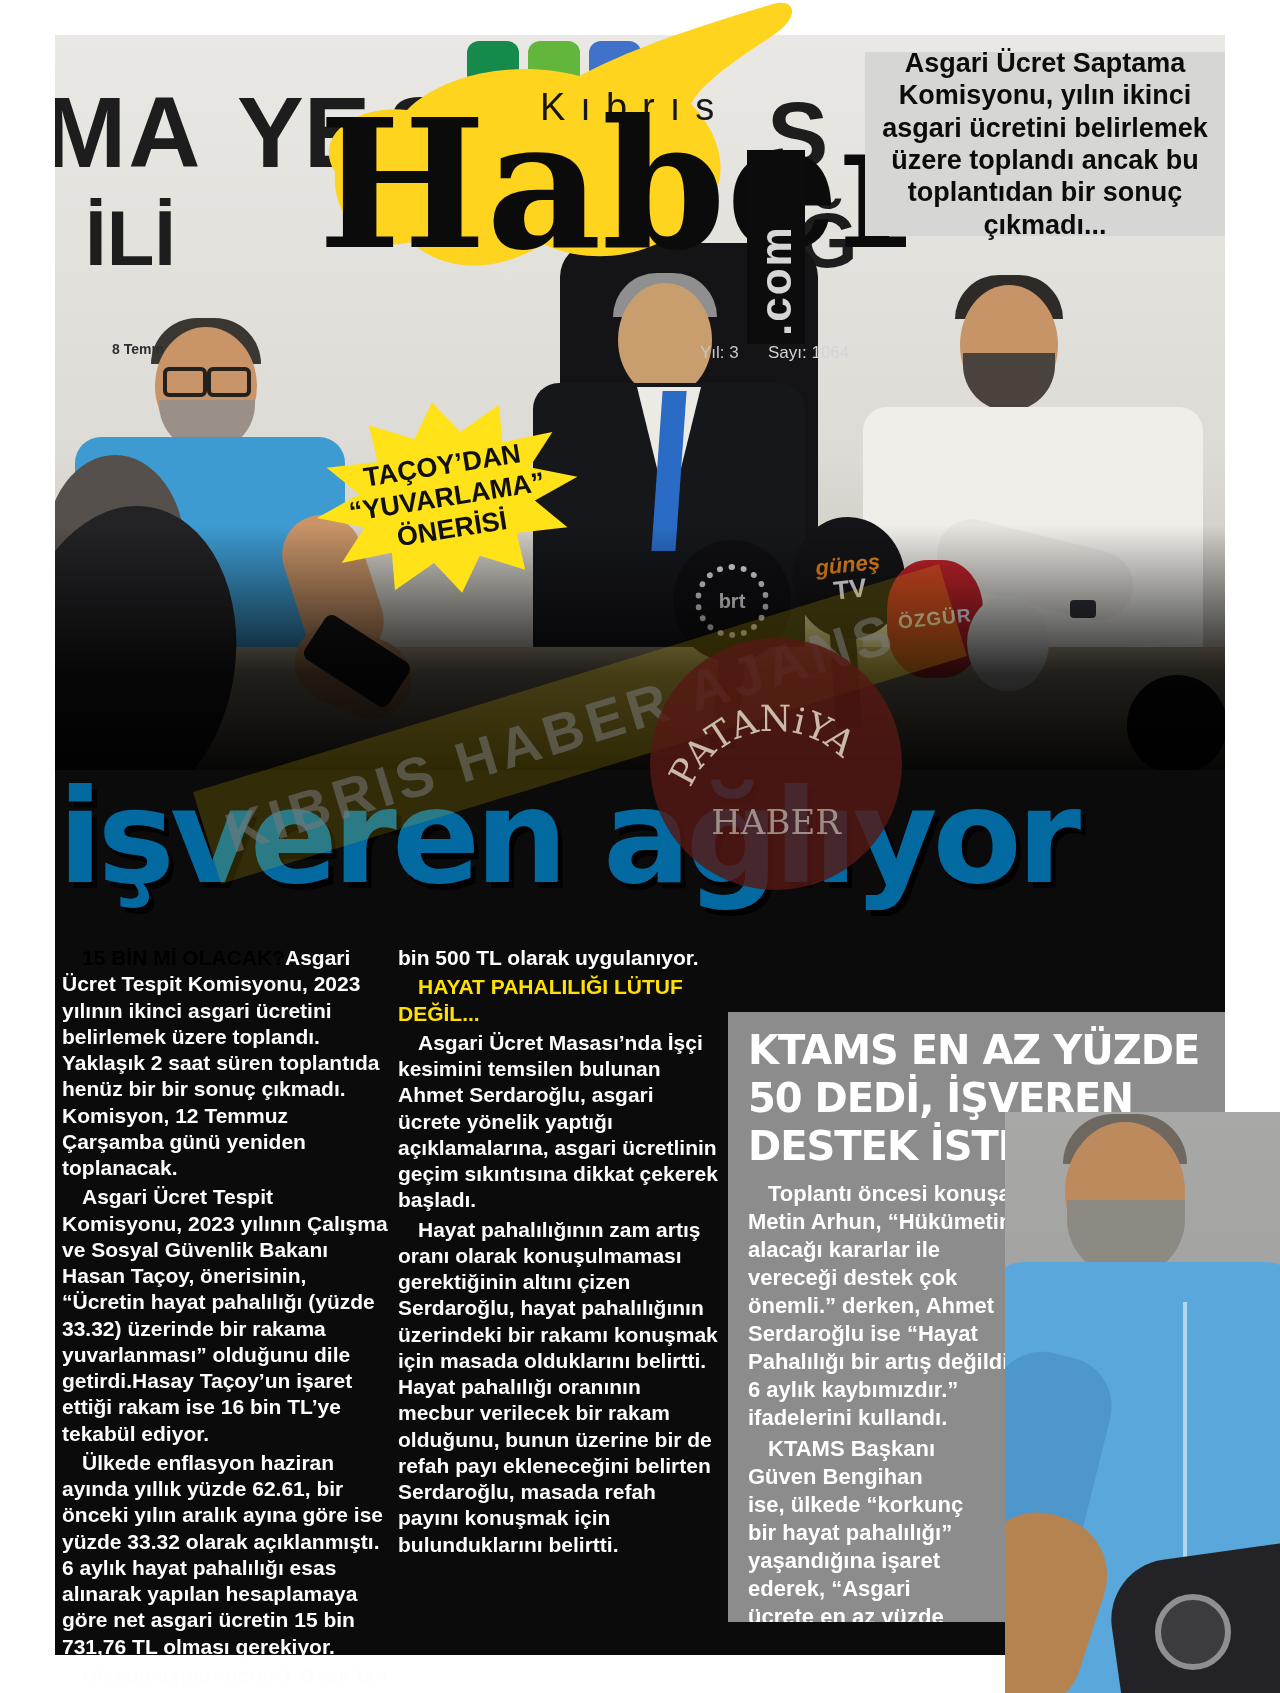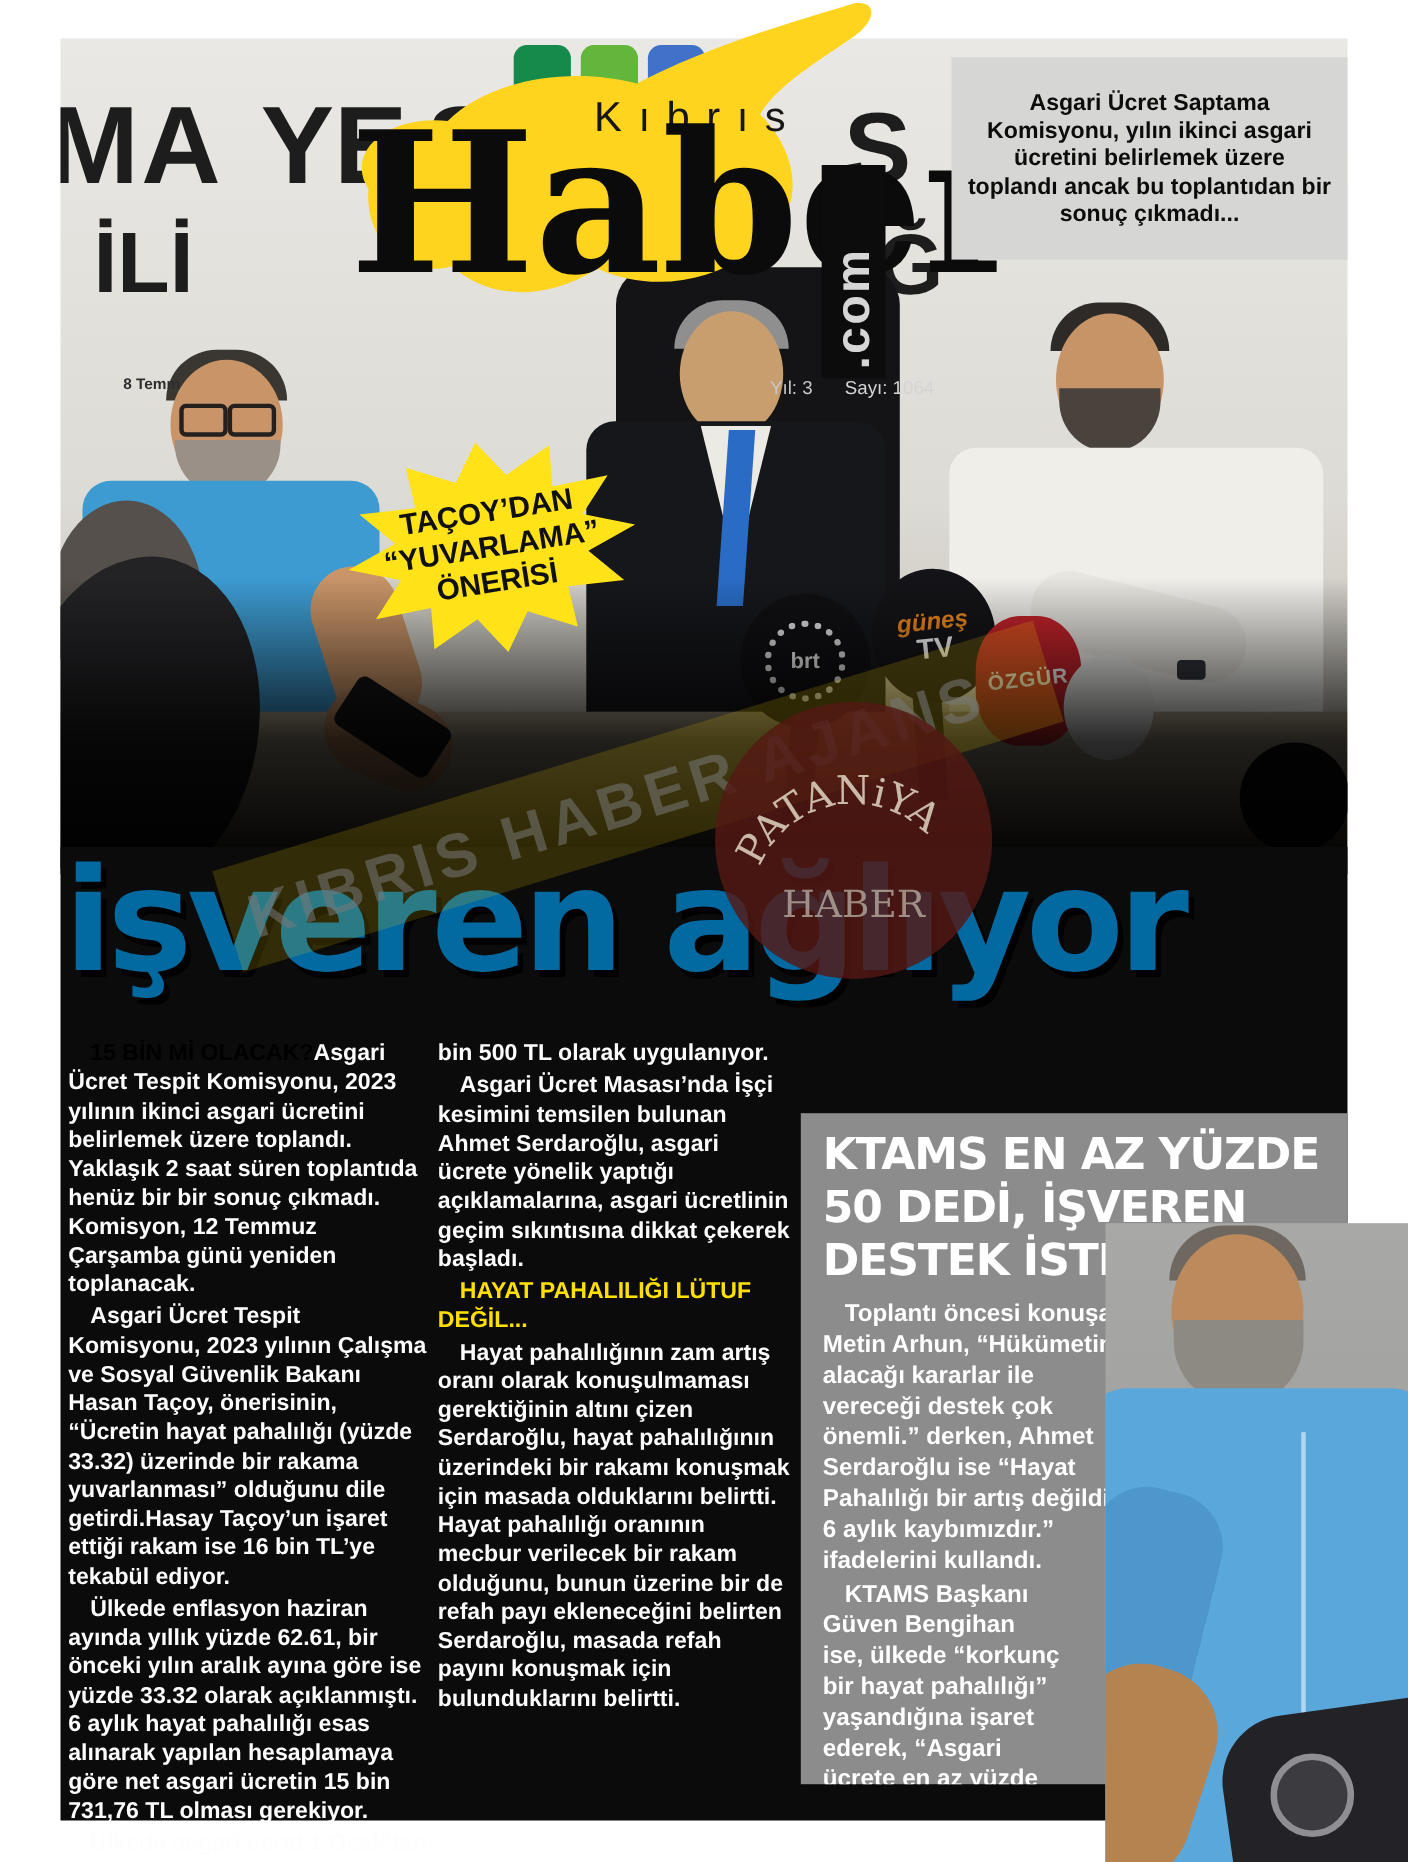--- a/index.html
+++ b/index.html
@@ -82,21 +82,21 @@
   .masthead-com { position:absolute; left:747px; top:150px; height:178px; background:#0c0c0c; color:#d6d6d6;
                   writing-mode:vertical-rl; transform:rotate(180deg); font-weight:bold; font-size:44px;
                   padding:8px 4px; letter-spacing:2px; }
   .dateline-date { position:absolute; left:112px; top:341px; font-size:14px; font-weight:bold; color:#2e2e2e; }
   .dateline-year { position:absolute; left:700px; top:343px; font-size:17px; color:#c7c7c7; }
   .dateline-issue { position:absolute; left:768px; top:343px; font-size:17px; color:#d4d4d4; }
 
   
   .teaser { position:absolute; left:865px; top:52px; width:360px; height:184px; background:#d6d6d4;
             display:flex; align-items:center; justify-content:center; }
-  .teaser p { margin:0; padding:10px 14px; font-size:21px; font-weight:bold; color:#0c0c0c;
+  .teaser p { margin:0; padding:10px 14px; font-size:27px; font-weight:bold; color:#0c0c0c;
               line-height:1.2; text-align:center; }
 
   
   .starburst { position:absolute; left:310px; top:396px; width:274px; height:202px; transform:rotate(-9deg); }
   .starburst svg { position:absolute; inset:0; }
   .starburst-text { position:absolute; inset:0; display:flex; flex-direction:column; align-items:center;
                     justify-content:center; gap:2px; font-weight:bold; font-size:27px; line-height:1.12;
                     color:#101010; text-align:center; }
 
   
@@ -267,22 +267,22 @@
 
   <div class="col col1">
     <p class="indent"><span class="lead">15 BİN Mİ OLACAK?</span><span>Asgari Ücret Tespit Komisyonu, 2023 yılının ikinci asgari ücretini belirlemek üzere toplandı. Yaklaşık 2 saat süren toplantıda henüz bir bir sonuç çıkmadı. Komisyon, 12 Temmuz Çarşamba günü yeniden toplanacak.</span></p>
     <p class="indent">Asgari Ücret Tespit Komisyonu, 2023 yılının  Çalışma ve Sosyal Güvenlik Bakanı Hasan Taçoy, önerisinin, “Ücretin hayat pahalılığı (yüzde 33.32) üzerinde bir rakama yuvarlanması” olduğunu dile getirdi.Hasay Taçoy’un işaret ettiği rakam ise 16 bin TL’ye tekabül ediyor.</p>
     <p class="indent">Ülkede enflasyon  haziran ayında yıllık yüzde 62.61, bir önceki yılın aralık ayına göre ise yüzde 33.32 olarak açıklanmıştı. 6 aylık hayat pahalılığı esas alınarak yapılan hesaplamaya göre net asgari ücretin 15 bin 731,76 TL olması gerekiyor.</p>
     <p class="indent">Ülkede asgari ücret 1 Ocak’tan itibaren brüt 13 bin 563 TL, net 11</p>
   </div>
 
   <div class="col col2">
     <p>bin 500 TL olarak uygulanıyor.</p>
+    <p class="indent subhead">HAYAT PAHALILIĞI LÜTUF DEĞİL...</p>
     <p class="indent">Asgari Ücret Masası’nda İşçi kesimini temsilen bulunan Ahmet Serdaroğlu, asgari ücrete yönelik yaptığı açıklamalarına, asgari ücretlinin geçim sıkıntısına dikkat çekerek başladı.</p>
-    <p class="indent subhead">HAYAT PAHALILIĞI LÜTUF DEĞİL...</p>
     <p class="indent">Hayat pahalılığının zam artış oranı olarak konuşulmaması gerektiğinin altını çizen Serdaroğlu, hayat pahalılığının üzerindeki bir rakamı konuşmak için masada olduklarını belirtti. Hayat pahalılığı oranının mecbur verilecek bir rakam olduğunu, bunun üzerine bir de refah payı ekleneceğini belirten Serdaroğlu, masada refah payını konuşmak için bulunduklarını belirtti.</p>
   </div>
 
   <div class="ktams-box">
     <h2 class="ktams-heading">KTAMS EN AZ YÜZDE 50 DEDİ, İŞVEREN DESTEK İSTEDİ...</h2>
     <div class="spacerA"></div>
     <p class="indent">Toplantı öncesi konuşan Metin Arhun, “Hükümetin alacağı kararlar ile vereceği destek çok önemli.” derken, Ahmet Serdaroğlu ise “Hayat Pahalılığı bir artış değildir, 6 aylık kaybımızdır.” ifadelerini kullandı.</p>
     <div class="spacerB"></div>
     <p class="indent">KTAMS Başkanı Güven Bengihan ise, ülkede “korkunç bir hayat pahalılığı” yaşandığına işaret ederek, “Asgari ücrete en az yüzde 50 zam yapılmalıdır” dedi.</p>
   </div>

